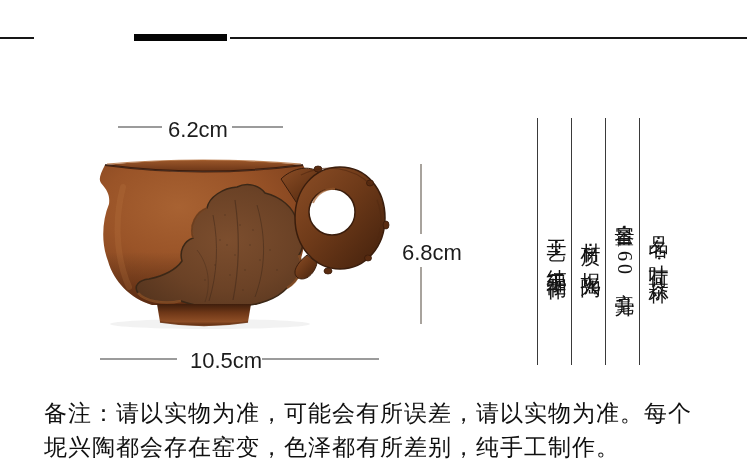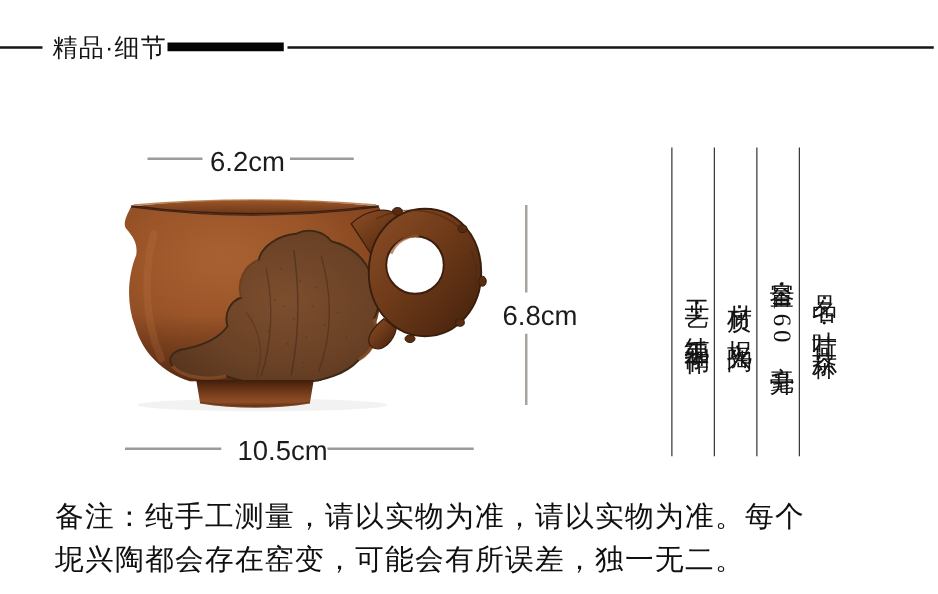--- a/index.html
+++ b/index.html
@@ -37,21 +37,20 @@
     font-size:23px;line-height:34px;letter-spacing:1px;color:#101010;
     font-family:"Liberation Serif","DejaVu Serif",serif;white-space:nowrap;
   }
 </style>
 </head>
 <body>
 
 <div id="stage">
 
   <div class="abs hline" style="left:0;top:37px;width:34px;"></div>
-  <div class="abs htitle" style="left:42px;top:25px;">精品·细节</div>
   <div class="abs hbar" style="left:134px;top:34px;width:93px;"></div>
   <div class="abs hline" style="left:230px;top:37px;width:517px;"></div>
 
   <svg class="abs" style="left:85px;top:155px;" width="315" height="175" viewBox="0 0 315 175" role="img">
     <defs>
       <radialGradient id="gBody" cx="38%" cy="30%" r="90%">
         <stop offset="0%" stop-color="#a86232"></stop>
         <stop offset="40%" stop-color="#9a5428"></stop>
         <stop offset="72%" stop-color="#83441f"></stop>
         <stop offset="100%" stop-color="#5a2b12"></stop>
@@ -166,17 +165,17 @@
   <div class="abs mline" style="left:262px;top:358px;width:117px;"></div>
 
   <div id="specs" class="abs" style="left:537px;top:118px;">
     <div class="spec-col">工艺：纯手工制作</div>
     <div class="spec-col">材质：坭兴陶</div>
     <div class="spec-col">容量：160毫升</div>
     <div class="spec-col">品名：叶荷·茶杯</div>
   </div>
 
   <div id="note" class="abs" style="left:44px;top:397px;width:680px;">
-    <div>备注：纯手工测量，请以实物为准，请以实物为准。每个</div>
-    <div>坭兴陶都会存在窑变，可能会有所误差，独一无二。</div>
+    <div>备注：请以实物为准，可能会有所误差，请以实物为准。每个</div>
+    <div>坭兴陶都会存在窑变，色泽都有所差别，纯手工制作。</div>
   </div>
 
 </div>
 
 </body></html>

